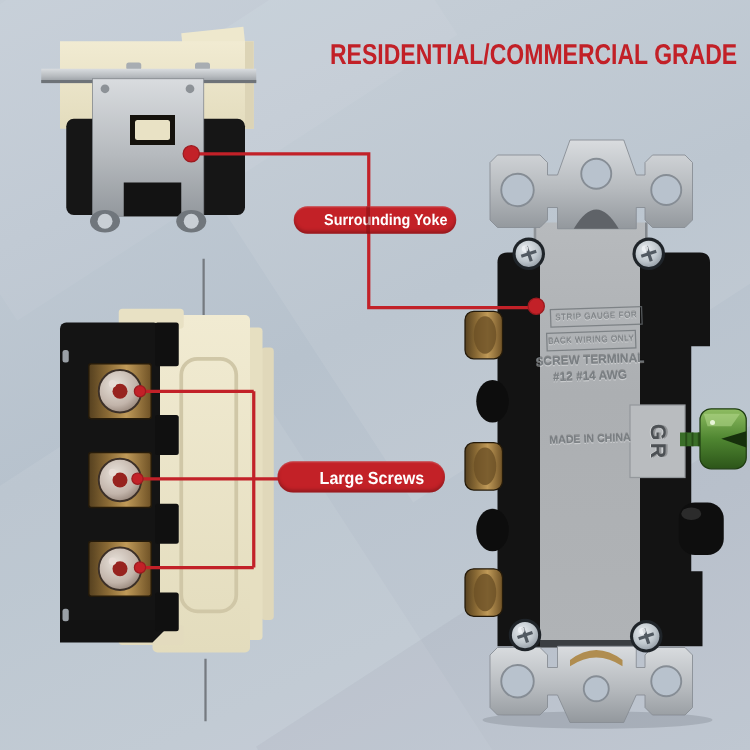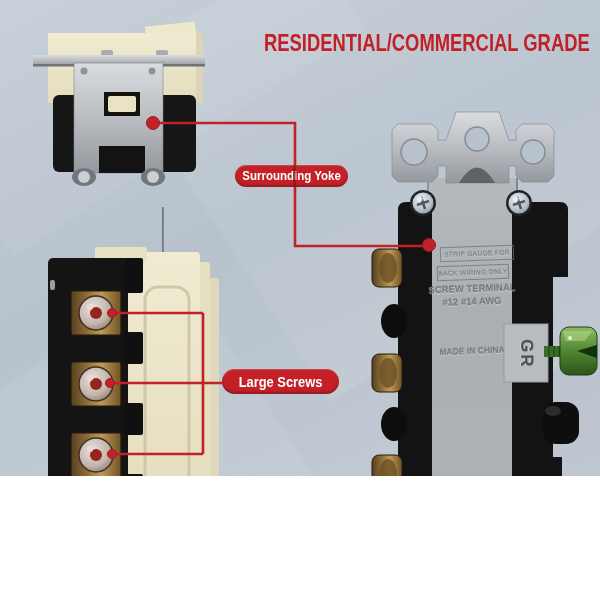--- a/index.html
+++ b/index.html
@@ -1,31 +1,31 @@
 <!DOCTYPE html>
 <html><head>
 <meta charset="utf-8">
 <style>
   html,body { margin:0; padding:0; }
   body { width:600px; height:600px; overflow:hidden; font-family:"Liberation Sans", sans-serif; }
-  .stage { position:relative; width:600px; height:476px; overflow:hidden;
+  .stage { position:relative; width:600px; height:600px; overflow:hidden;
            background:linear-gradient(155deg,#c5ced7 0%,#b7c2cd 45%,#bec7d1 75%,#c6ced7 100%); }
   .streak { position:absolute; pointer-events:none; }
   .s1 { left:170px; top:-140px; width:640px; height:400px; transform:rotate(-33deg); background:rgba(255,255,255,.08); }
   .s2 { left:-220px; top:390px; width:560px; height:420px; transform:rotate(-33deg); background:rgba(255,255,255,.07); }
   .s3 { left:250px; top:430px; width:520px; height:320px; transform:rotate(-33deg); background:rgba(70,82,98,.05); }
   .s4 { left:-80px; top:-60px; width:420px; height:220px; transform:rotate(-33deg); background:rgba(255,255,255,.05); }
   svg.art { position:absolute; left:0; top:0; }
 
   .title { position:absolute; left:264px; top:30px; font-size:23px; font-weight:800;
            color:#c22027; transform:scaleX(.8); transform-origin:left center; white-space:nowrap; }
 
   .pill { position:absolute; background:#c32127; color:#ffffff; font-weight:700;
           display:flex; align-items:center; justify-content:center; overflow:hidden;
-          box-shadow: inset 0 -2px 3px rgba(0,0,0,.25), inset 0 1px 1px rgba(255,255,255,.18); }
+          box-shadow: inset 0 -2px 3px rgba(0,0,0,.25), inset 0 1px 1px rgba(255,255,255,.18); padding-left: 17px; }
   .pill .txt { transform:scaleX(.92); white-space:nowrap; }
   .pill-yoke { left:235px; top:165px; width:113px; height:22px; border-radius:11px; font-size:12.5px; }
   .pill-screws { left:222px; top:369px; width:117px; height:25px; border-radius:12.5px; font-size:14px; }
   .pill .stripe { position:absolute; left:58px; top:0; width:3px; height:100%; background:rgba(118,8,14,.45); }
 
   .engraved { position:absolute; color:#797e82; text-align:center; white-space:nowrap;
               text-shadow:0 1px 0 rgba(255,255,255,.35), 0 -1px 0 rgba(0,0,0,.22);
               transform:rotate(-2deg); }
   .eng-box { border:1px solid rgba(108,113,117,.75); display:flex; align-items:center; justify-content:center; }
   .m-strip    { left:440px; top:246px; width:72px; height:13px; font-size:6.5px; letter-spacing:.4px; }

